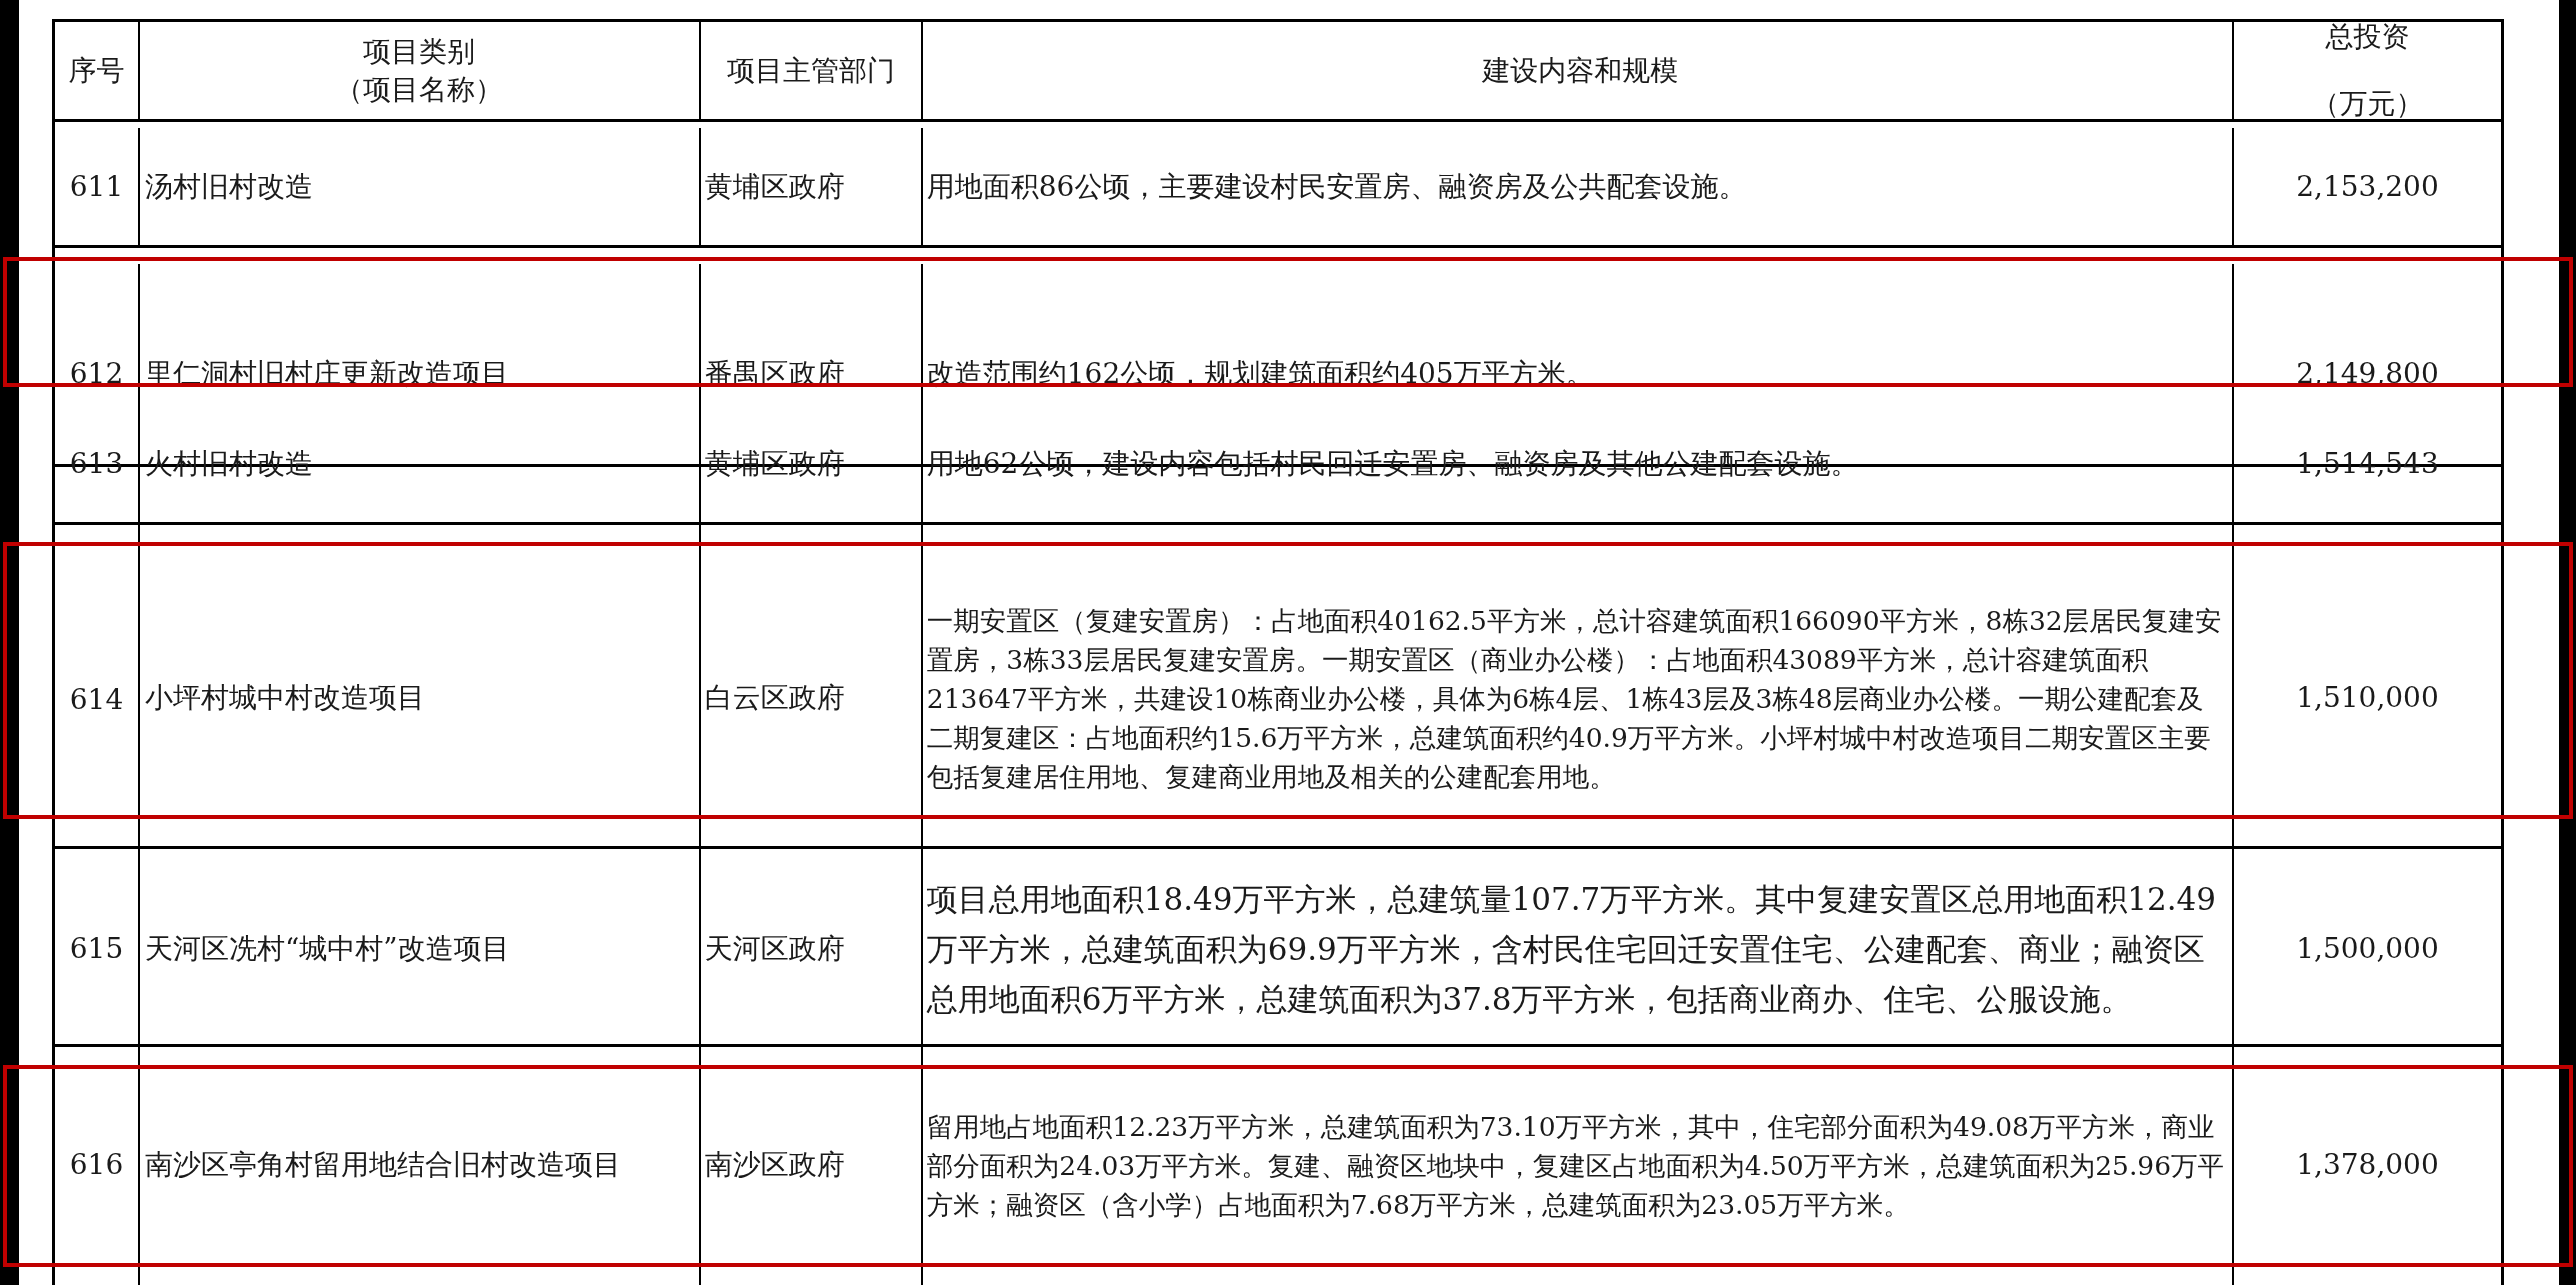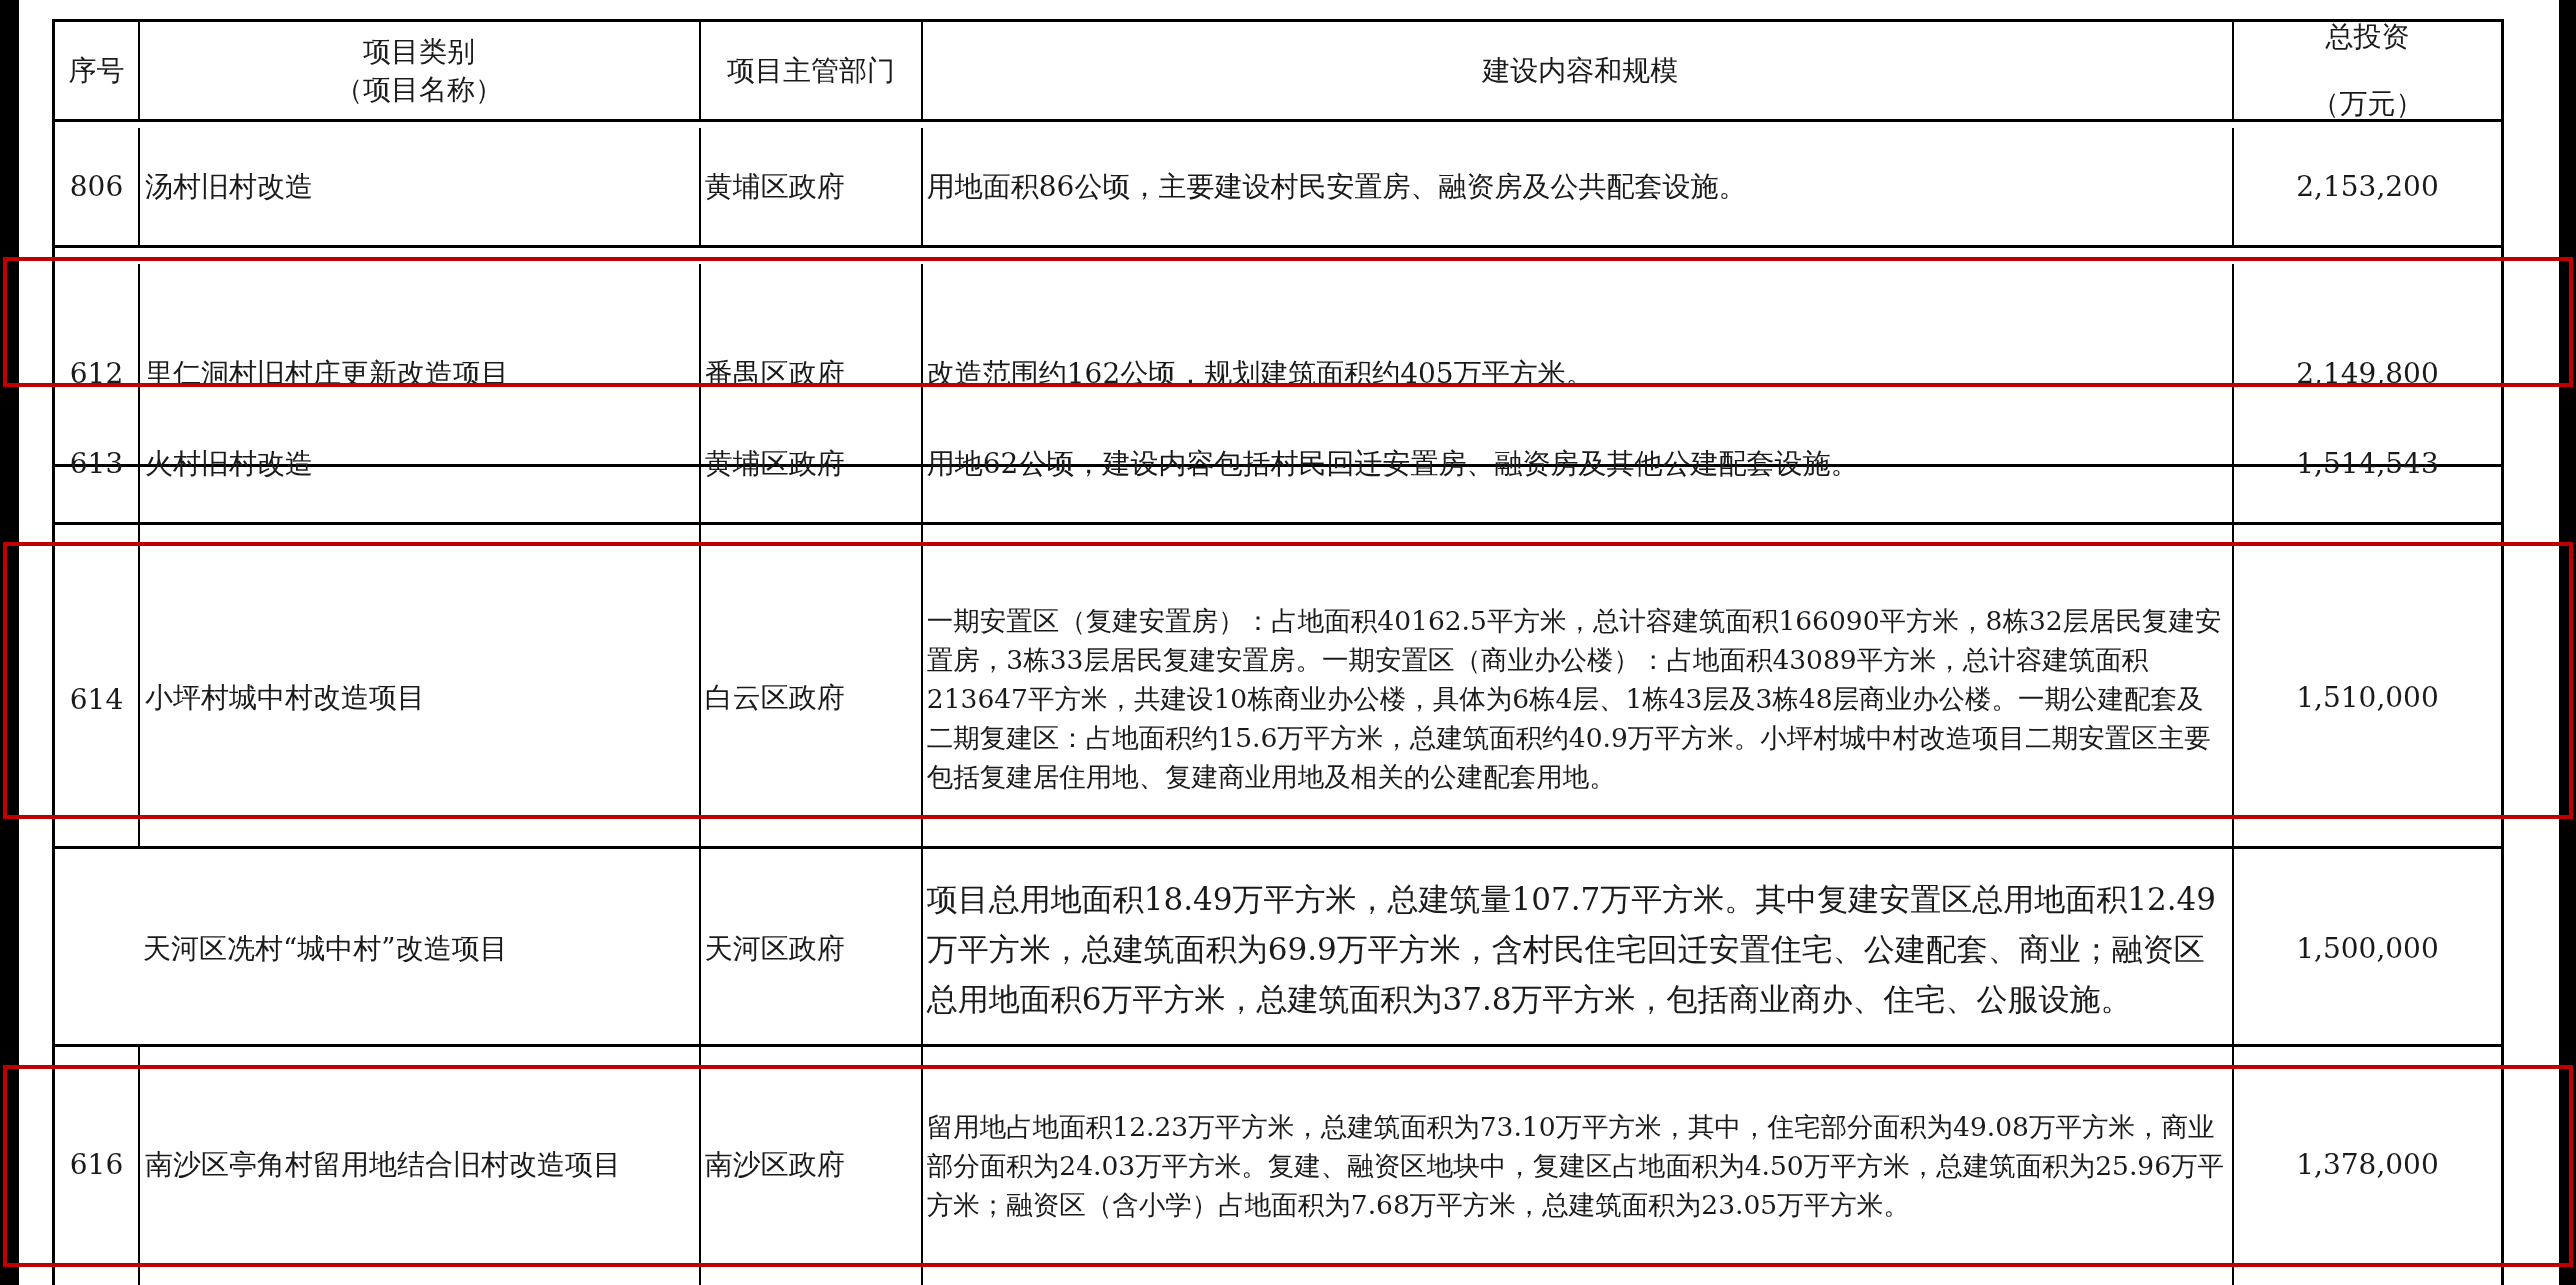--- a/index.html
+++ b/index.html
@@ -93,21 +93,21 @@
     <div class="cell c-desc" style="padding-left:12px;">
       <div>建设内容和规模</div>
     </div>
     <div class="cell c-inv" style="flex-direction:column; justify-content:center;gap:29px;">
       <div>总投资</div>
       <div>（万元）</div>
     </div>
   </div>
 
   <div class="row body-row" style="top:106px; height:120px;">
-    <div class="cell c-no">806</div>
+    <div class="cell c-no">611</div>
     <div class="cell c-name">汤村旧村改造</div>
     <div class="cell c-dept">黄埔区政府</div>
     <div class="cell c-desc">用地面积86公顷，主要建设村民安置房、融资房及公共配套设施。</div>
     <div class="cell c-inv">2,153,200</div>
   </div>
 
   <div class="row body-row" style="top:242px; height:203px;">
     <div class="cell c-no" style="padding-top:19px;">612</div>
     <div class="cell c-name" style="padding-top:19px;">里仁洞村旧村庄更新改造项目</div>
     <div class="cell c-dept" style="padding-top:19px;">番禺区政府</div>
@@ -125,20 +125,21 @@
 
   <div class="row body-row" style="top:503px; height:324px;">
     <div class="cell c-no" style="padding-top:29px;">614</div>
     <div class="cell c-name" style="padding-top:25px;">小坪村城中村改造项目</div>
     <div class="cell c-dept" style="padding-top:25px;">白云区政府</div>
     <div class="cell c-desc" style="padding-top:25px; font-size:26.5px; line-height:39px;">一期安置区（复建安置房）：占地面积40162.5平方米，总计容建筑面积166090平方米，8栋32层居民复建安置房，3栋33层居民复建安置房。一期安置区（商业办公楼）：占地面积43089平方米，总计容建筑面积213647平方米，共建设10栋商业办公楼，具体为6栋4层、1栋43层及3栋48层商业办公楼。一期公建配套及二期复建区：占地面积约15.6万平方米，总建筑面积约40.9万平方米。小坪村城中村改造项目二期安置区主要包括复建居住用地、复建商业用地及相关的公建配套用地。</div>
     <div class="cell c-inv" style="padding-top:25px;">1,510,000</div>
   </div>
 
   <div class="row body-row" style="top:826px; height:199px;">
+    <div class="cell c-no" style="padding-top:6.3px;">615</div>
     <div class="cell c-name" style="padding-top:6.3px;">天河区冼村“城中村”改造项目</div>
     <div class="cell c-dept" style="padding-top:6.3px;">天河区政府</div>
     <div class="cell c-desc" style="padding-top:6.3px; font-size:31px; line-height:50px;">项目总用地面积18.49万平方米，总建筑量107.7万平方米。其中复建安置区总用地面积12.49万平方米，总建筑面积为69.9万平方米，含村民住宅回迁安置住宅、公建配套、商业；融资区总用地面积6万平方米，总建筑面积为37.8万平方米，包括商业商办、住宅、公服设施。</div>
     <div class="cell c-inv" style="padding-top:6.3px;">1,500,000</div>
   </div>
 
   <div class="row body-row" style="top:1025px; height:265px;">
     <div class="cell c-no" style="padding-top:12.6px; padding-bottom:38px;">616</div>
     <div class="cell c-name" style="padding-top:12.6px; padding-bottom:38px;">南沙区亭角村留用地结合旧村改造项目</div>
     <div class="cell c-dept" style="padding-top:12.6px; padding-bottom:38px;">南沙区政府</div>

